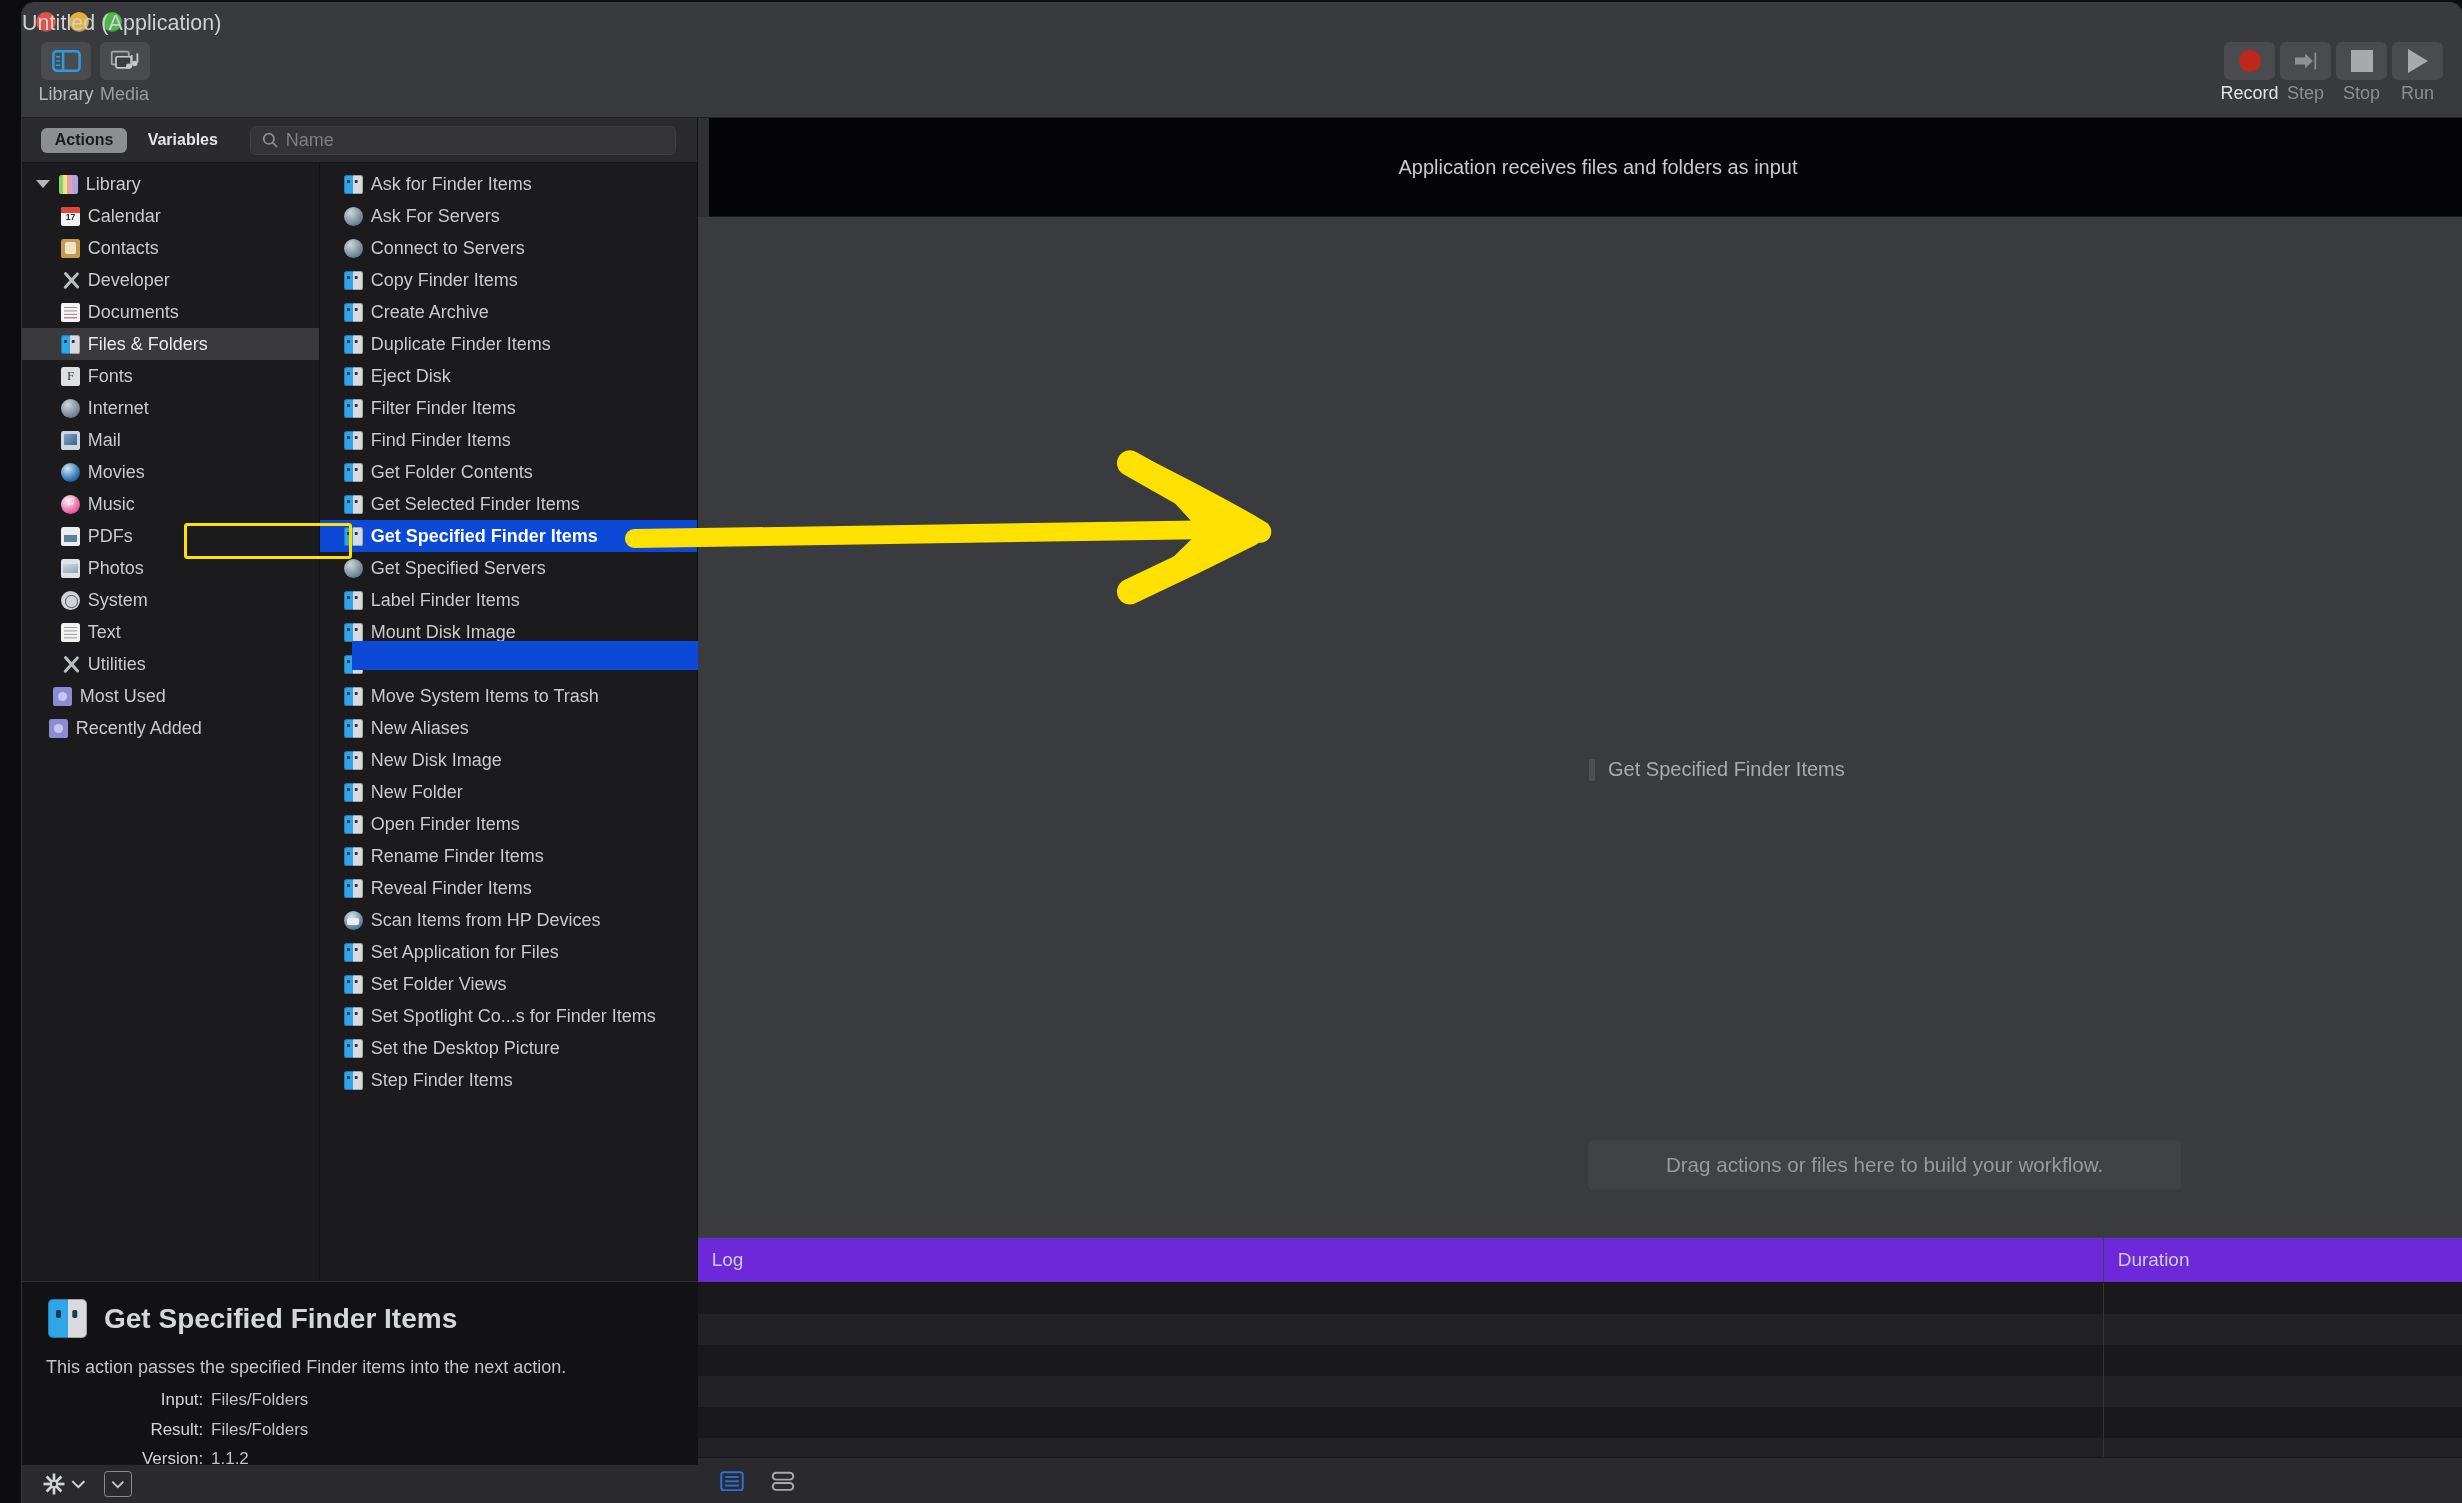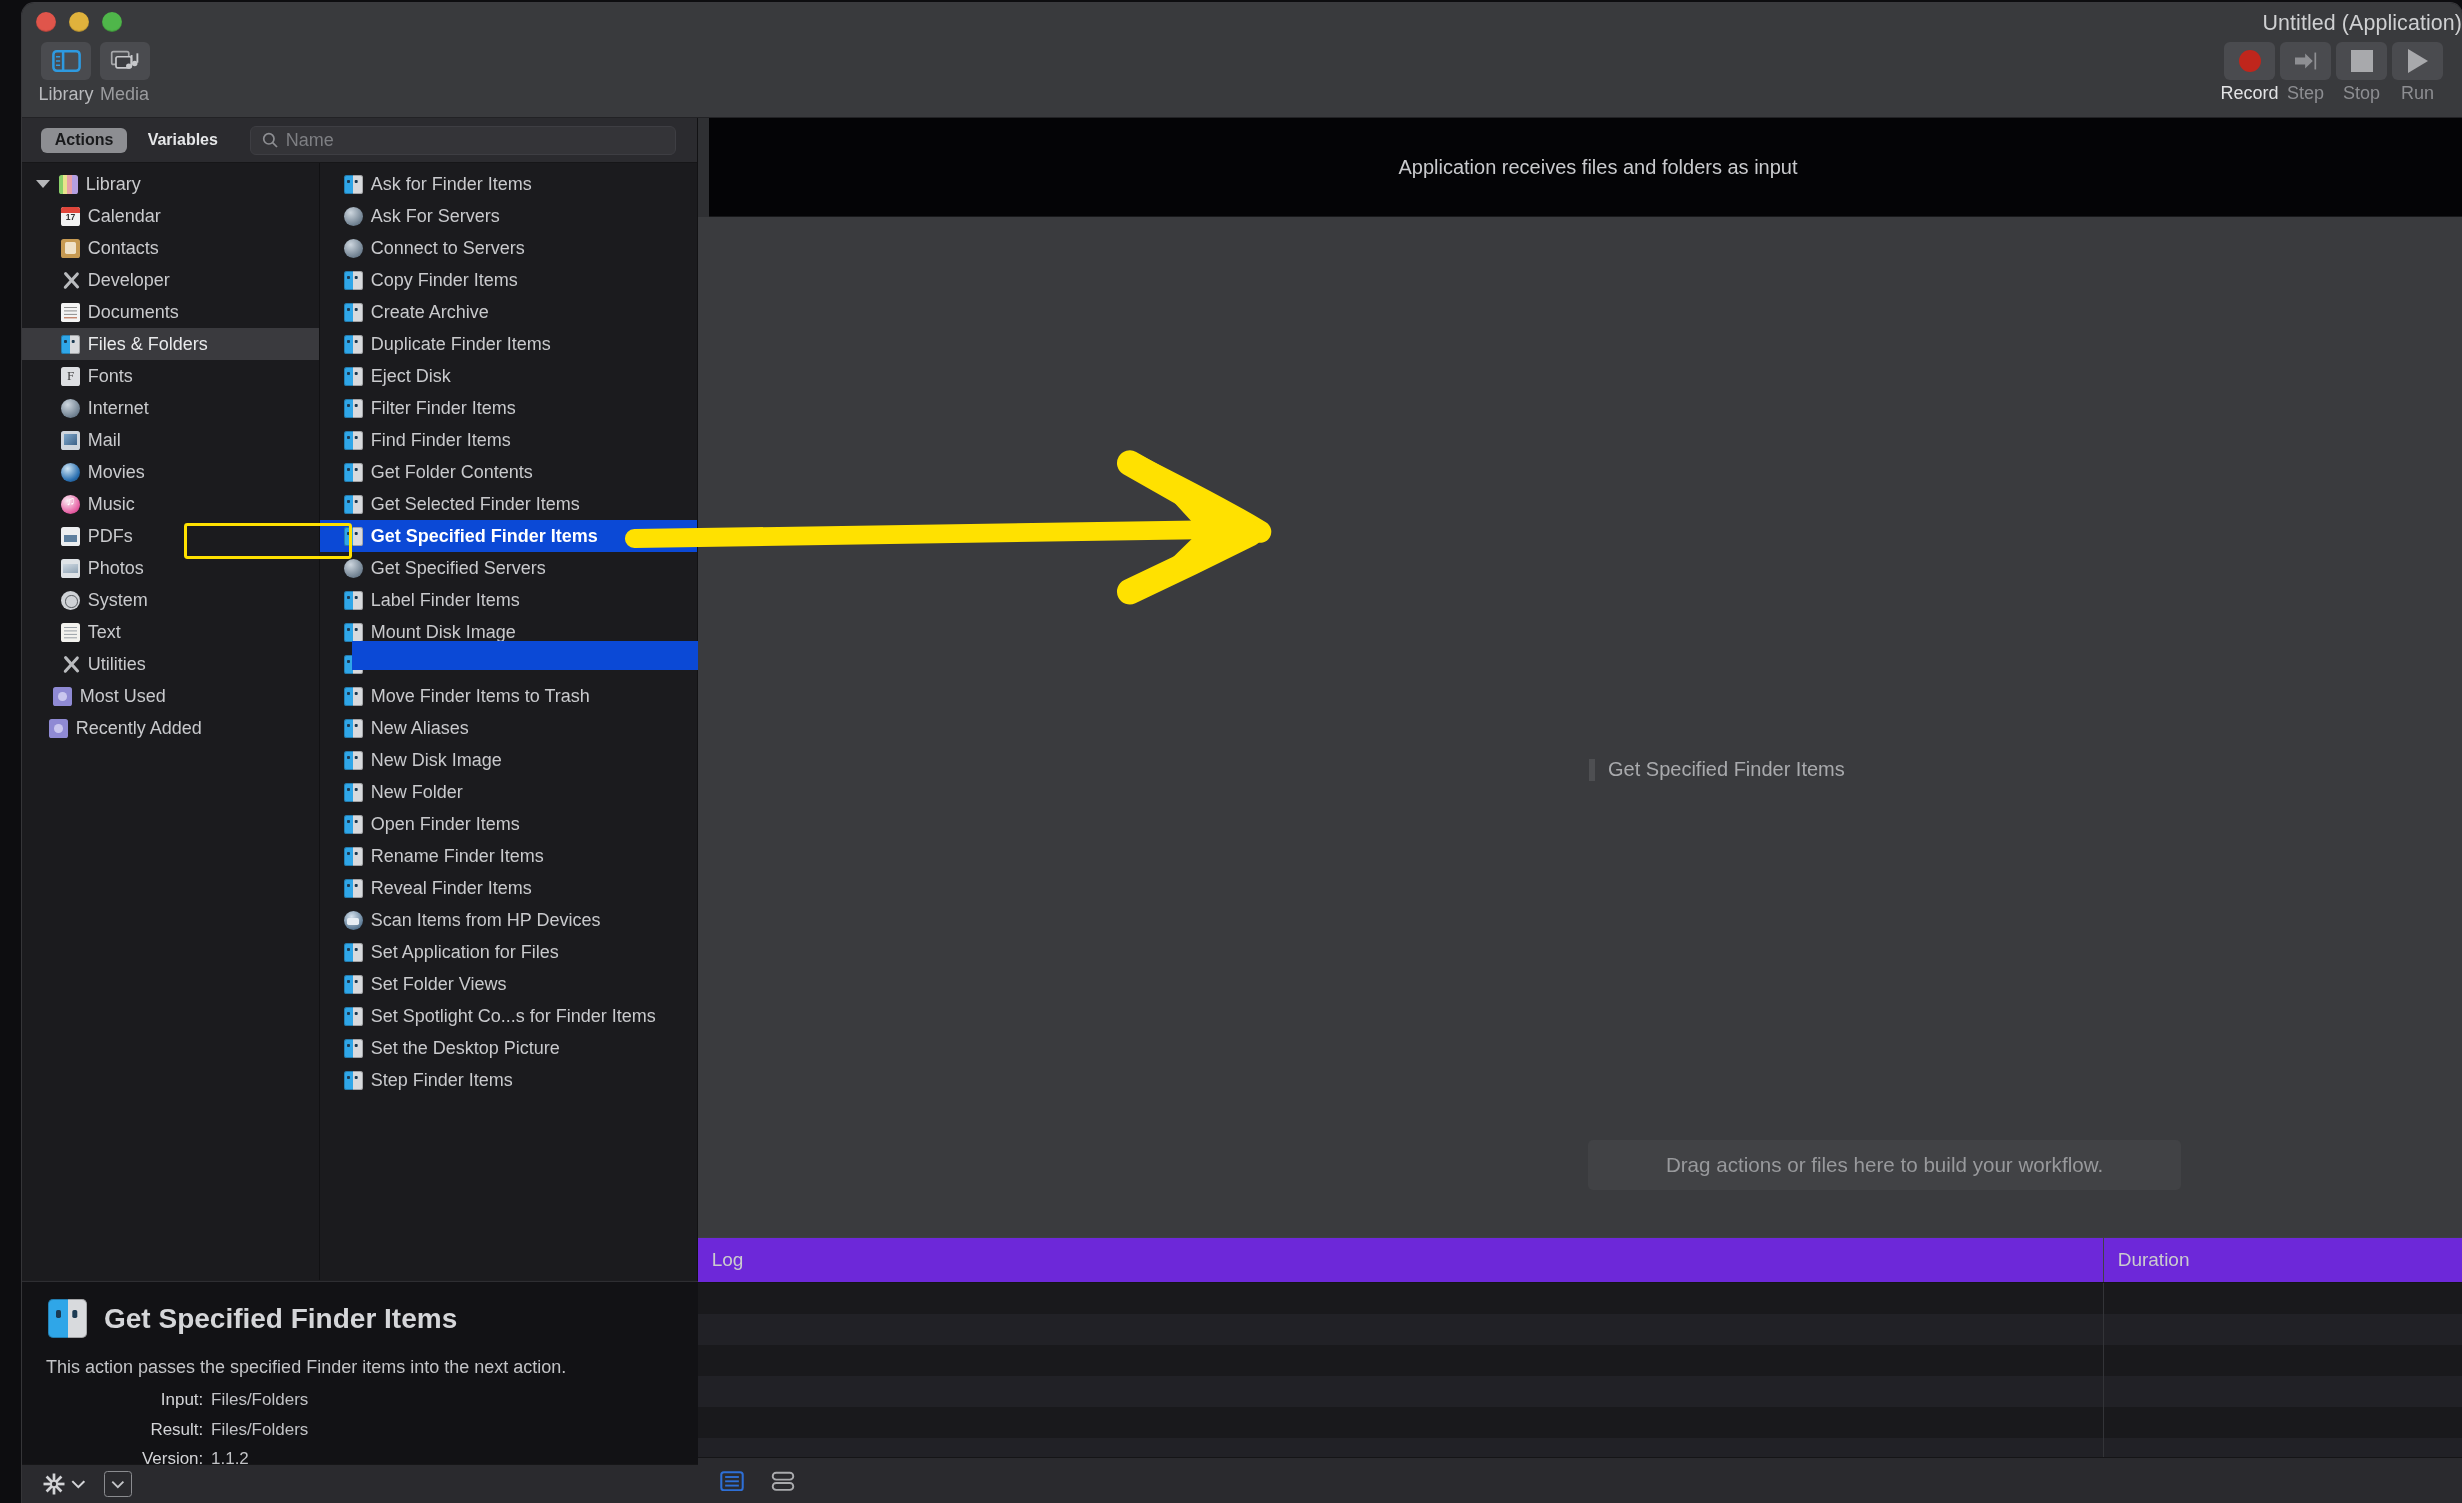--- a/index.html
+++ b/index.html
@@ -22,21 +22,21 @@
     background:#393a3d;
     border-bottom:0.9px solid #222225;
   }
   .traffic { position:absolute; left:13.7px; top:8.6px; display:flex; gap:13px; }
   .tl { width:20px; height:20px; border-radius:50%; }
   .tl.red   { background:#e0554b; box-shadow: inset 0 -0.9px 0.9px rgba(0,0,0,.25); }
   .tl.yellow{ background:#e0b23c; box-shadow: inset 0 -0.9px 0.9px rgba(0,0,0,.25); }
   .tl.green { background:#4fb64a; box-shadow: inset 0 -0.9px 0.9px rgba(0,0,0,.25); }
 
   .win-title {
-    position:absolute; left:0; top:7.7px; width:100%; text-align:right;
+    position:absolute; left:0; top:7.7px; width:100%; text-align:left;
     font-size:21.4px; color:#cfd0d2; letter-spacing:0.1px;
   }
 
   
   .tb-left { position:absolute; left:19px; top:39px; display:flex; gap:8.6px; }
   .tb-btn { width:50px; display:flex; flex-direction:column; align-items:center; cursor:default; }
   .tb-icon {
     width:50px; height:38px; border-radius:6px; background:#4a4b4f;
     display:flex; align-items:center; justify-content:center;
   }
@@ -461,21 +461,21 @@
         <div class="row">
               <span class="ico finder"></span>
               <span>Mount Disk Image</span>
             </div>
         <div class="row">
               <span class="ico finder"></span>
               <span>Move Finder Items</span>
             </div>
         <div class="row">
               <span class="ico finder"></span>
-              <span>Move Finder Items to Trash</span>
+              <span>Move System Items to Trash</span>
             </div>
         <div class="row">
               <span class="ico finder"></span>
               <span>New Aliases</span>
             </div>
         <div class="row">
               <span class="ico finder"></span>
               <span>New Disk Image</span>
             </div>
         <div class="row">

